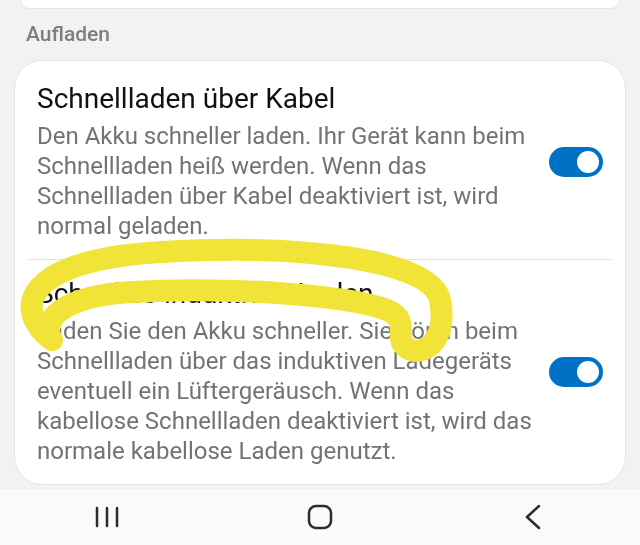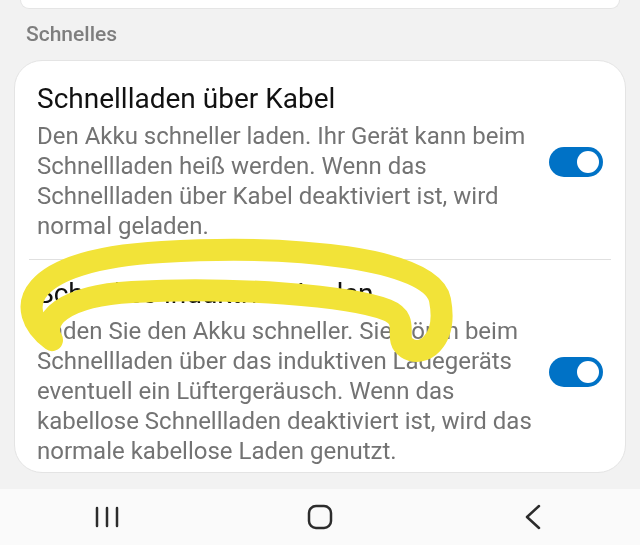--- a/index.html
+++ b/index.html
@@ -1,39 +1,39 @@
 <!DOCTYPE html>
 <html><head>
 <meta charset="utf-8">
 <style>
   html,body{margin:0;padding:0;width:640px;height:545px;background:#f0f0f0;font-family:'Roboto','Segoe UI',Arial,sans-serif;overflow:hidden;}
   .screen{width:640px;height:545px;position:relative;background:#f2f2f2;}
   .faded-top{position:absolute;top:0;left:20px;right:20px;height:8px;border-bottom-left-radius:24px;border-bottom-right-radius:24px;background:#fff;border:1px solid #e5e5e5;border-top:none;}
   .section-title{position:absolute;left:26px;top:22px;font-size:21px;color:#7e7e7e;font-weight:500;}
-  .card{position:absolute;left:14px;right:14px;top:60px;background:#fff;border:1px solid #e4e4e4;border-radius:28px;padding:18px 0 2px 0;}
+  .card{position:absolute;left:14px;right:14px;top:60px;background:#fff;border:1px solid #e4e4e4;border-radius:28px;padding:18px 0 14px 0;}
   .row{display:flex;align-items:center;padding:4px 22px 4px 22px;}
   .row + .sep{height:1px;background:#e0e0e0;margin:14px 14px;}
   .txt{flex:1;padding-right:14px;}
   .title{font-size:28px;color:#111;font-weight:400;line-height:1.15;margin-bottom:6px;}
   .body{font-size:24px;color:#737373;line-height:1.25;}
   .toggle{width:54px;height:30px;border-radius:15px;background:#0072c6;position:relative;flex:none;cursor:pointer;}
   .toggle .knob{position:absolute;width:22px;height:22px;border-radius:50%;background:#fff;top:4px;right:4px;}
   .navbar{position:absolute;left:0;right:0;bottom:0;height:56px;background:#fafafa;display:flex;justify-content:space-around;align-items:center;}
   .nav-btn{width:80px;height:40px;display:flex;align-items:center;justify-content:center;color:#2c2c2c;}
   .nav-btn svg{display:block;}
   .annotation{position:absolute;pointer-events:none;}
 </style>
 </head>
 <body>
 
 <div class="screen">
 
   <div class="faded-top"></div>
 
-  <div class="section-title">Schnelles</div>
+  <div class="section-title">Aufladen</div>
 
   <div class="card">
 
     <div class="row">
       <div class="txt">
         <div class="title">Schnellladen über Kabel</div>
         <div class="body">Den Akku schneller laden. Ihr Gerät kann beim Schnellladen heiß werden. Wenn das Schnellladen über Kabel deaktiviert ist, wird normal geladen.</div>
       </div>
       <div class="toggle">
         <div class="knob"></div>

